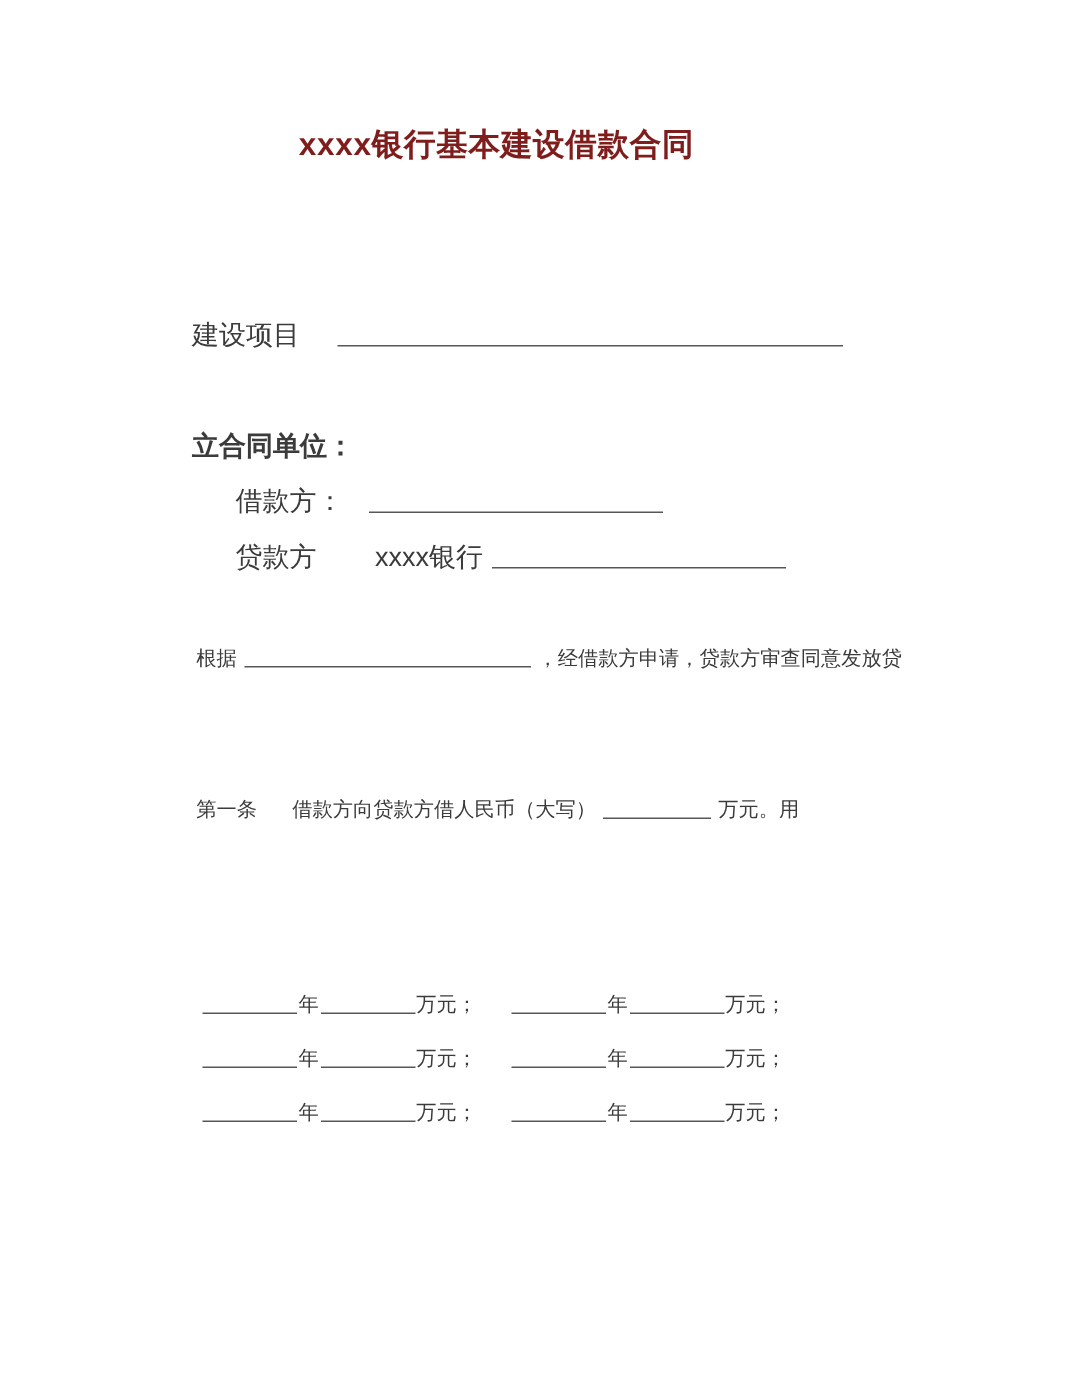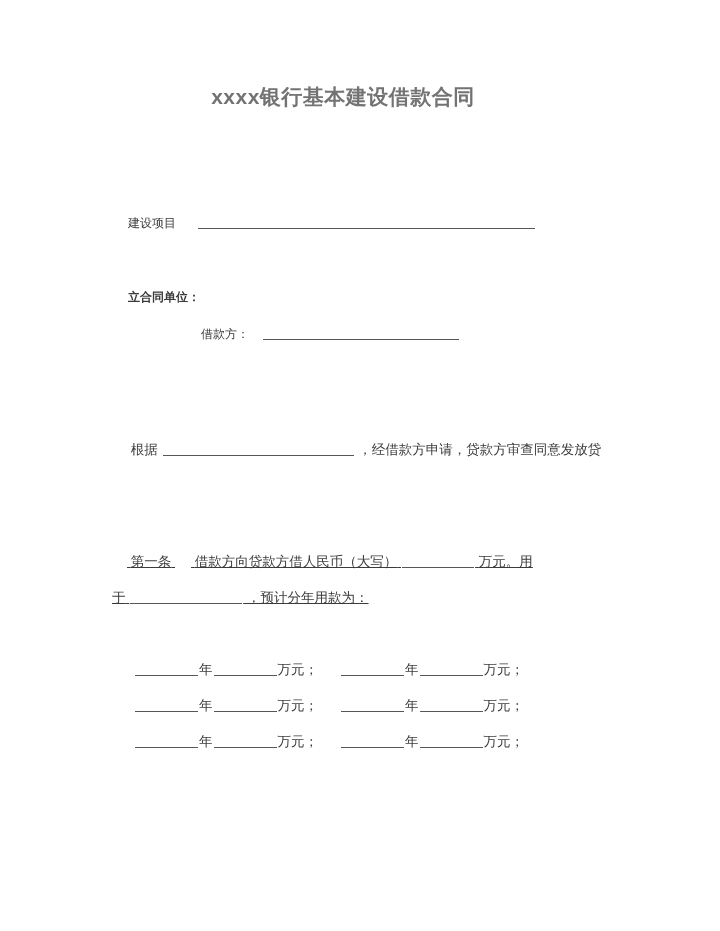--- a/index.html
+++ b/index.html
@@ -25,30 +25,29 @@
   
   .doc-title {
     position: absolute;
     left: 0;
     top: 82px;
     width: 662px;
     text-align: center;
     font-size: 21px;
     font-weight: bold;
     letter-spacing: 0.5px;
-    color: #737373;
+    color: #7f1d1d;
     line-height: 30px;
     white-space: nowrap;
-    padding-left: 12px;
   }
 
   
   .line {
     position: absolute;
-    font-size: 12px;
+    font-size: 18px;
     line-height: 20px;
     color: #3b3b3b;
     white-space: nowrap;
   }
 
   
   .blank {
     display: inline-block;
     border-bottom: 1px solid #575757;
     height: 13px;
@@ -98,49 +97,50 @@
   <div class="line" style="left:128px; top:213px;">
     <span>建设项目</span>
     <span class="sp" style="width:14px;"></span>
     <span class="blank" style="width:337px;"></span>
   </div>
 
   <div class="line" style="left:128px; top:287px;font-weight:bold;">
     <span>立合同单位：</span>
   </div>
 
-  <div class="line" style="left:157px; top:324px;margin-left:44px;">
+  <div class="line" style="left:157px; top:324px;">
     <span>借款方：</span>
     <span class="sp" style="width:6px;"></span>
     <span class="blank" style="width:196px;"></span>
   </div>
 
+  <div class="line" style="left:157px; top:361px;">
+    <span>贷款方</span>
+    <span class="sp" style="width:29px;"></span>
+    <span>xxxx银行</span>
+    <span class="blank" style="width:196px;"></span>
+  </div>
 
-  <div class="para" style="top:432px;">
+  <div class="para" style="top:421px;">
     <div class="row">
       <span class="sp" style="width:15px;"></span>
       <span>根据</span>
       <span class="blank" style="width:191px;"></span>
       <span>，经借款方申请，贷款方审查同意发放贷</span>
     </div>
   </div>
 
-  <div class="para" style="top:544px;text-decoration:underline;">
+  <div class="para" style="top:522px;">
     <div class="row">
       <span class="sp" style="width:15px;"></span>
       <span>第一条</span>
       <span class="sp" style="width:16px;"></span>
       <span>借款方向贷款方借人民币（大写）</span>
       <span class="blank" style="width:72px;"></span>
       <span>万元。用</span>
-    </div>
-    <div class="row">
-      <span>于</span>
-      <span class="blank" style="width:112px;"></span>
-      <span>，预计分年用款为：</span>
     </div>
   </div>
 
   <div class="year-rows" id="year-rows">
       <div class="yrow"><span class="blank" style="width: 63px;"></span><span>年</span><span class="blank" style="width: 63px;"></span><span>万元；</span><span class="sp" style="width: 22px;"></span><span class="blank" style="width: 63px;"></span><span>年</span><span class="blank" style="width: 63px;"></span><span>万元；</span></div>
       <div class="yrow"><span class="blank" style="width: 63px;"></span><span>年</span><span class="blank" style="width: 63px;"></span><span>万元；</span><span class="sp" style="width: 22px;"></span><span class="blank" style="width: 63px;"></span><span>年</span><span class="blank" style="width: 63px;"></span><span>万元；</span></div>
       <div class="yrow"><span class="blank" style="width: 63px;"></span><span>年</span><span class="blank" style="width: 63px;"></span><span>万元；</span><span class="sp" style="width: 22px;"></span><span class="blank" style="width: 63px;"></span><span>年</span><span class="blank" style="width: 63px;"></span><span>万元；</span></div>
     </div>
 
 

